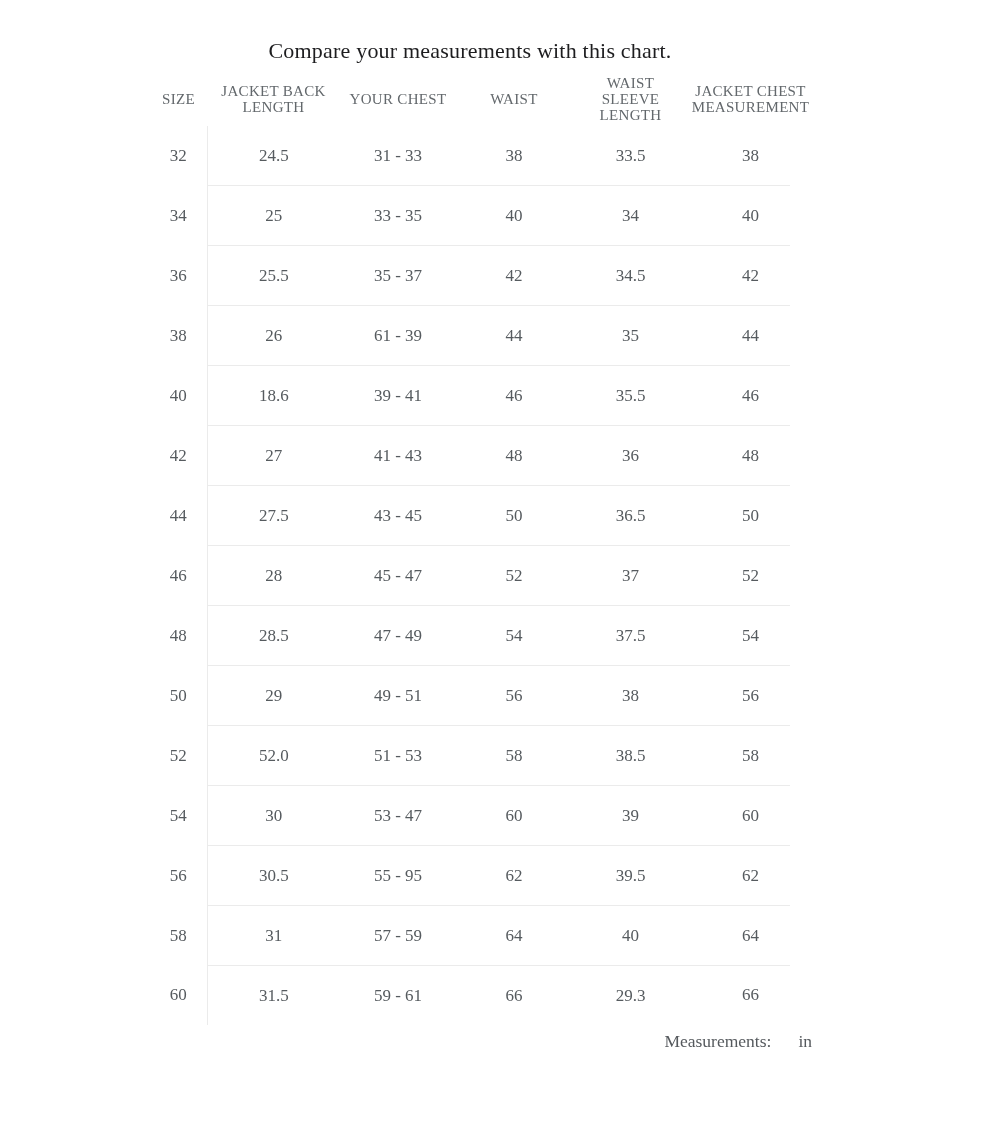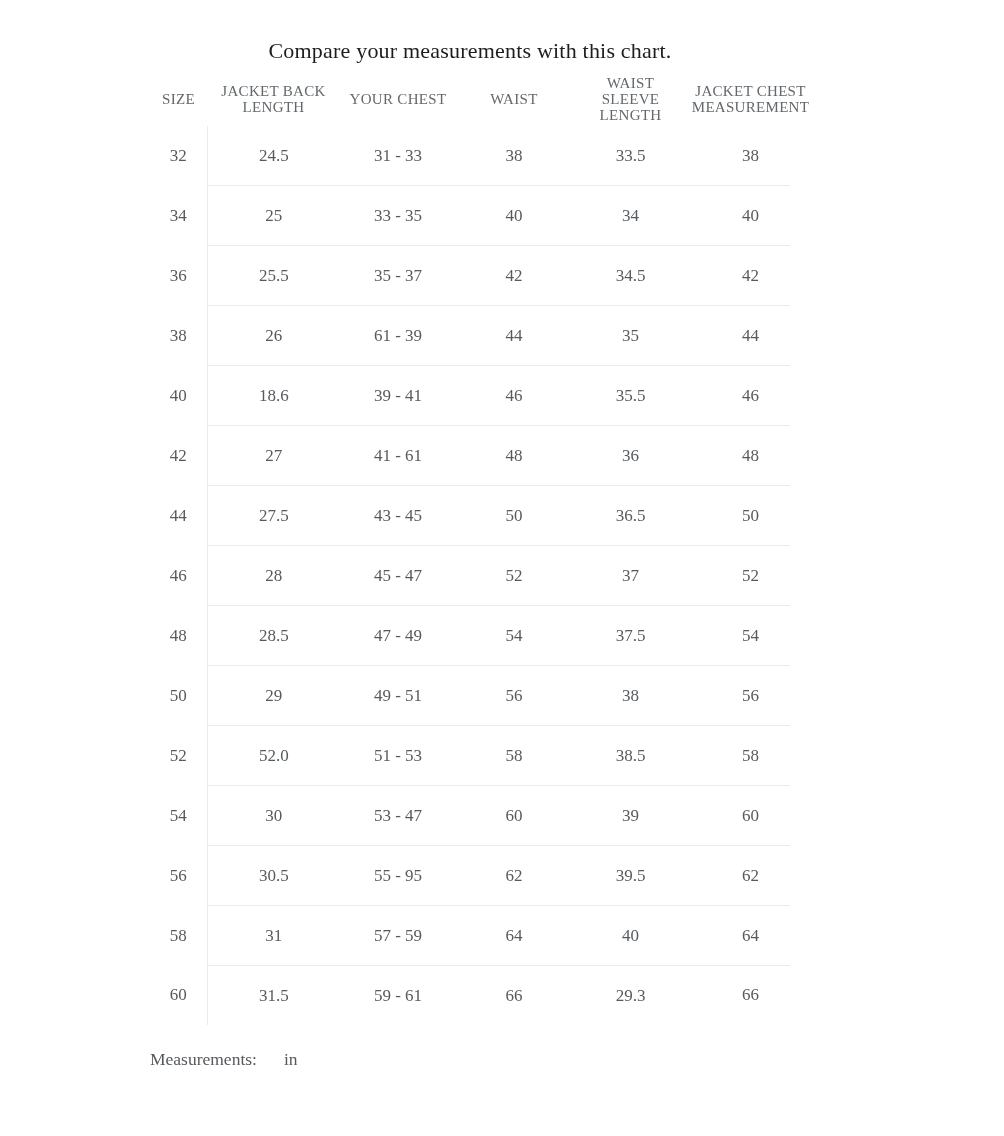--- a/index.html
+++ b/index.html
@@ -60,24 +60,25 @@
     border-bottom: 1px solid var(--divider, #ebebeb);
   }
   
   tbody tr:not(:last-child) td:last-child {
     background-image: linear-gradient(var(--divider, #ebebeb), var(--divider, #ebebeb));
     background-repeat: no-repeat;
     background-position: left bottom;
     background-size: 101px 1px;
   }
   .footer {
-    margin-top: 22px;
+    margin-top: 4px;
     font-size: 17.5px;
     line-height: 24px;
     color: var(--footer-text, #55595d);
+    text-align: right;
   }
   .unit {
     display: inline-block;
     margin-left: 27px;
     cursor: pointer;
   }
 </style>
 </head>
 <body>
 
@@ -156,21 +157,21 @@
           <td>40</td>
           <td>18.6</td>
           <td>39 - 41</td>
           <td>46</td>
           <td>35.5</td>
           <td>46</td>
         </tr>
         <tr>
           <td>42</td>
           <td>27</td>
-          <td>41 - 61</td>
+          <td>41 - 43</td>
           <td>48</td>
           <td>36</td>
           <td>48</td>
         </tr>
         <tr>
           <td>44</td>
           <td>27.5</td>
           <td>43 - 45</td>
           <td>50</td>
           <td>36.5</td>

